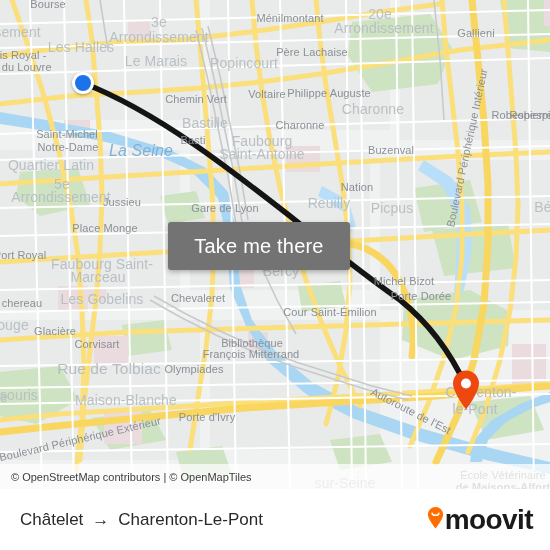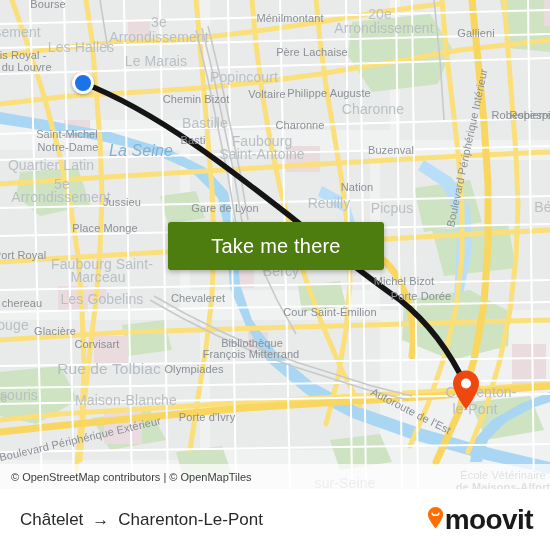--- a/index.html
+++ b/index.html
@@ -61,22 +61,22 @@
   #destination-marker {
     position: absolute;
     left: 452px; top: 370px;
     width: 28px; height: 40px;
   }
 
   
   #take-me-there-button {
     position: absolute;
     left: 168px; top: 222px;
-    width: 216px; height: 48px;
-    background: #4d7c0f;
+    width: 182px; height: 48px;
+    background: #737373;
     border: none;
     border-radius: 3px;
     color: #ffffff;
     font-family: "Liberation Sans", sans-serif;
     font-size: 20px;
     letter-spacing: .2px;
     cursor: pointer;
     box-shadow: 0 2px 5px rgba(0,0,0,.28);
   }
 
@@ -261,29 +261,29 @@
       <div class="map-label lbl-place" style="left: 48px; top: 4px;">Bourse</div>
       <div class="map-label lbl-district" style="left: 81px; top: 48px;">Les Halles</div>
       <div class="map-label lbl-district" style="left: 159px; top: 23px;">3e</div>
       <div class="map-label lbl-district" style="left: 159px; top: 38px;">Arrondissement</div>
       <div class="map-label lbl-district" style="left: 156px; top: 62px;">Le Marais</div>
       <div class="map-label lbl-place" style="left: 20px; top: 55px;">ais Royal -</div>
       <div class="map-label lbl-place" style="left: 22px; top: 67px;">e du Louvre</div>
       <div class="map-label lbl-district" style="left: 14px; top: 33px;">ssement</div>
       <div class="map-label lbl-place" style="left: 290px; top: 18px;">Ménilmontant</div>
       <div class="map-label lbl-place" style="left: 312px; top: 52px;">Père Lachaise</div>
-      <div class="map-label lbl-district" style="left: 244px; top: 78px;">Popincourt</div>
+      <div class="map-label lbl-district" style="left: 244px; top: 64px;">Popincourt</div>
       <div class="map-label lbl-district" style="left: 380px; top: 15px;">20e</div>
       <div class="map-label lbl-district" style="left: 384px; top: 29px;">Arrondissement</div>
       <div class="map-label lbl-place" style="left: 476px; top: 33px;">Gallieni</div>
       <div class="map-label lbl-place" style="left: 267px; top: 94px;">Voltaire</div>
       <div class="map-label lbl-place" style="left: 329px; top: 93px;">Philippe Auguste</div>
       <div class="map-label lbl-district" style="left: 373px; top: 110px;">Charonne</div>
       <div class="map-label lbl-place" style="left: 300px; top: 125px;">Charonne</div>
-      <div class="map-label lbl-place" style="left: 196px; top: 99px;">Chemin Bizot</div>
+      <div class="map-label lbl-place" style="left: 196px; top: 99px;">Chemin Vert</div>
       <div class="map-label lbl-district" style="left: 205px; top: 124px;">Bastille</div>
       <div class="map-label lbl-place" style="left: 193px; top: 140px;">Basti</div>
       <div class="map-label lbl-place" style="left: 522px; top: 115px;">Robespierre</div>
       <div class="map-label lbl-place" style="left: 391px; top: 150px;">Buzenval</div>
       <div class="map-label lbl-place" style="left: 67px; top: 134px;">Saint-Michel</div>
       <div class="map-label lbl-place" style="left: 68px; top: 147px;">Notre-Dame</div>
       <div class="map-label lbl-water" style="left: 141px; top: 151px;">La Seine</div>
       <div class="map-label lbl-district" style="left: 51px; top: 166px;">Quartier Latin</div>
       <div class="map-label lbl-district" style="left: 62px; top: 185px;">5e</div>
       <div class="map-label lbl-district" style="left: 61px; top: 198px;">Arrondissement</div>

